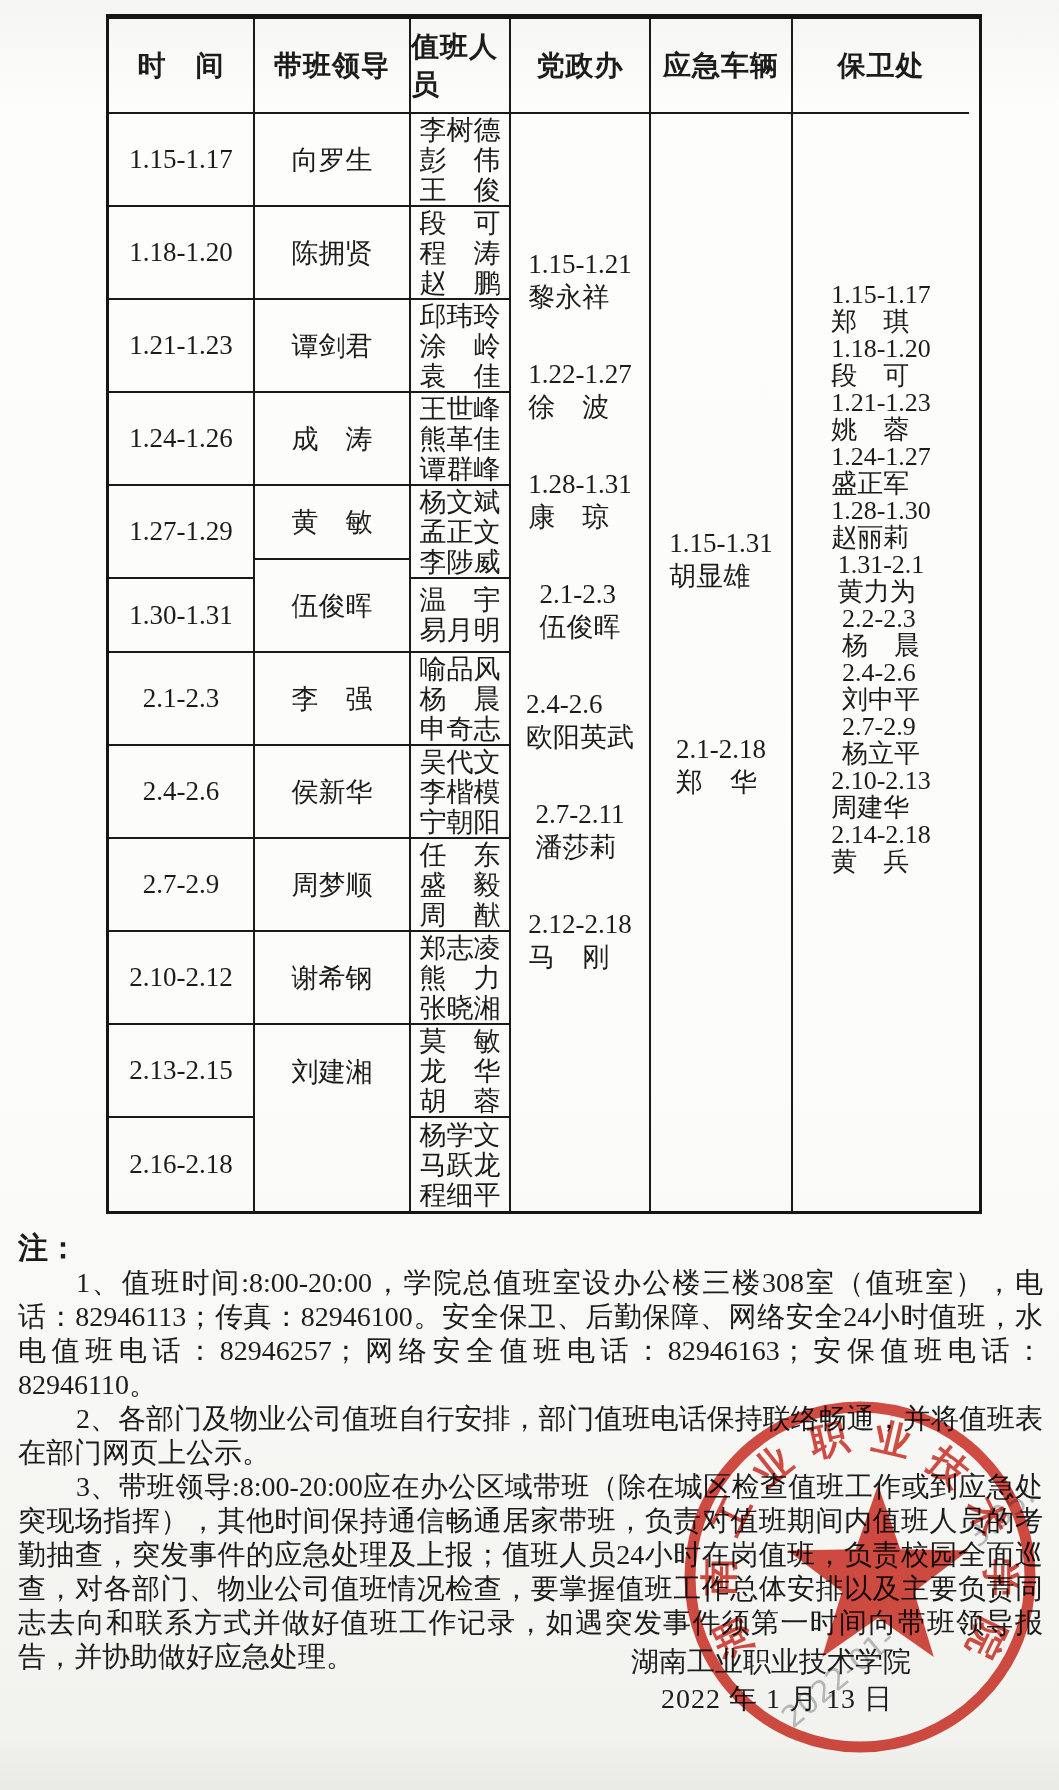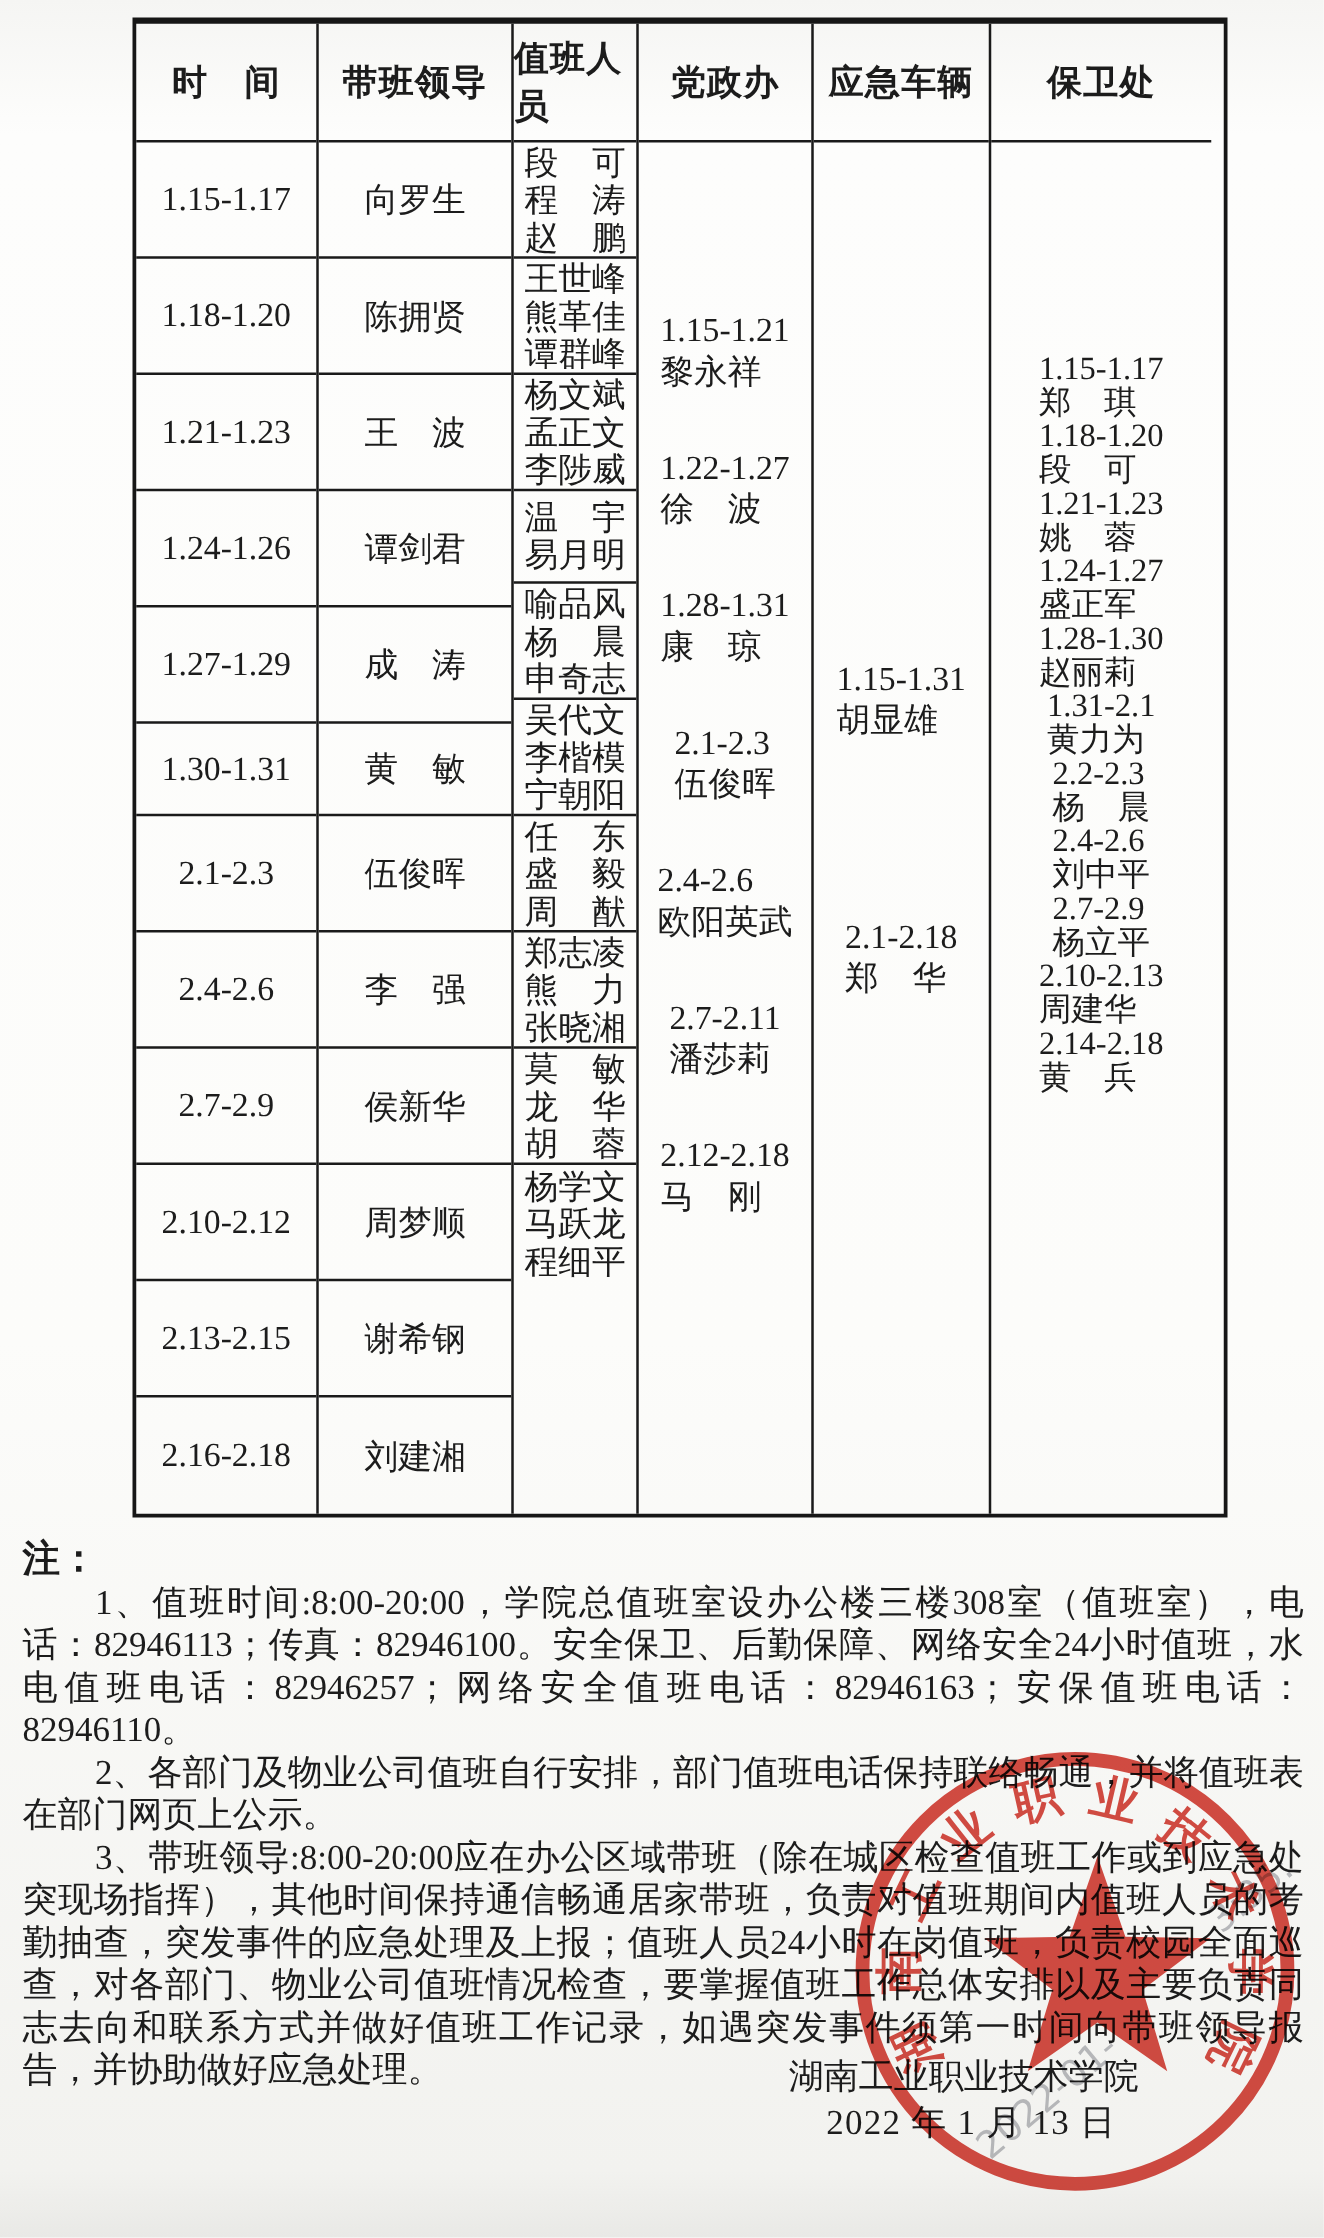--- a/index.html
+++ b/index.html
@@ -77,39 +77,48 @@
         <div class="cell h3">2.10-2.12</div>
         <div class="cell h3">2.13-2.15</div>
         <div class="cell h3">2.16-2.18</div>
       </div>
   </div>
   <div class="col col-leader">
     <div class="col-header">带班领导</div>
     <div class="col-cells">
         <div class="cell h3">向罗生</div>
         <div class="cell h3">陈拥贤</div>
-        <div class="cell h3">王　波</div>
         <div class="cell h3">谭剑君</div>
         <div class="cell h3">成　涛</div>
         <div class="cell h2">黄　敏</div>
         <div class="cell h3">伍俊晖</div>
         <div class="cell h3">李　强</div>
         <div class="cell h3">侯新华</div>
         <div class="cell h3">周梦顺</div>
         <div class="cell h3">谢希钢</div>
         <div class="cell h3">刘建湘</div>
       </div>
   </div>
   <div class="col col-staff">
     <div class="col-header">值班人员</div>
     <div class="col-cells">
         <div class="cell h3 staff-cell">
+          <div class="staff-name">李树德</div>
+          <div class="staff-name">彭　伟</div>
+          <div class="staff-name">王　俊</div>
+        </div>
+        <div class="cell h3 staff-cell">
           <div class="staff-name">段　可</div>
           <div class="staff-name">程　涛</div>
           <div class="staff-name">赵　鹏</div>
+        </div>
+        <div class="cell h3 staff-cell">
+          <div class="staff-name">邱玮玲</div>
+          <div class="staff-name">涂　岭</div>
+          <div class="staff-name">袁　佳</div>
         </div>
         <div class="cell h3 staff-cell">
           <div class="staff-name">王世峰</div>
           <div class="staff-name">熊革佳</div>
           <div class="staff-name">谭群峰</div>
         </div>
         <div class="cell h3 staff-cell">
           <div class="staff-name">杨文斌</div>
           <div class="staff-name">孟正文</div>
           <div class="staff-name">李陟威</div>

